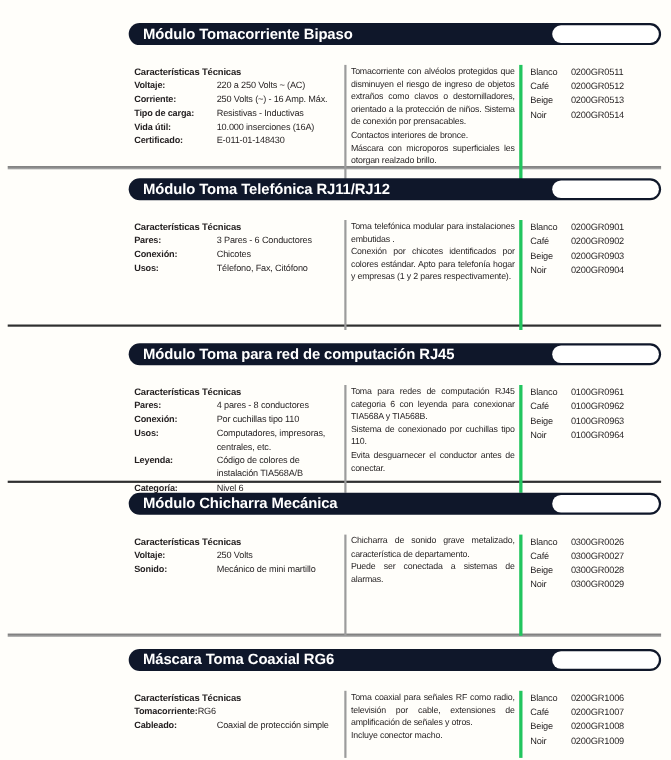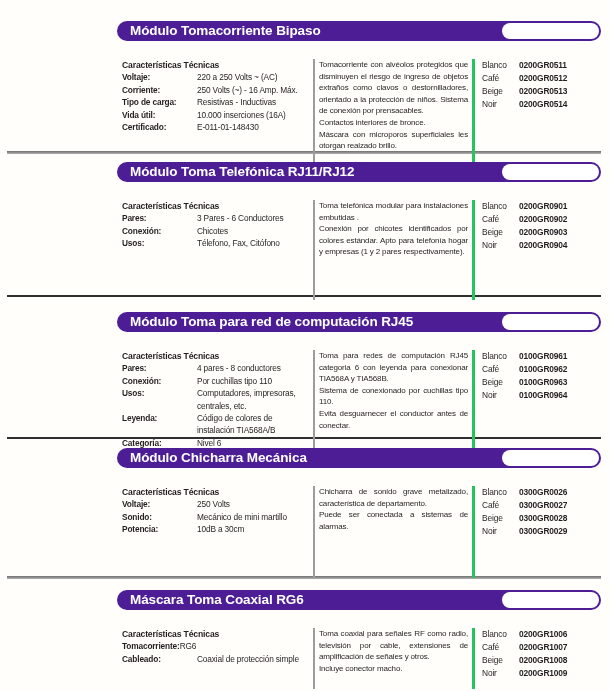--- a/index.html
+++ b/index.html
@@ -24,21 +24,21 @@
   
   .section{position:absolute;left:117px;width:484px;}
   .s1{top:21px;}  .s1 .cols{height:105px;}
   .s2{top:162px;} .s2 .cols{height:100px;}
   .s3{top:312px;} .s3 .cols{height:98px;}
   .s4{top:448px;} .s4 .cols{height:92px;}
   .s5{top:590px;} .s5 .cols{height:61px;}
 
   .header{
     position:relative;height:20px;border-radius:11px;
-    background:#4c1d95;
+    background:#0f172a;
   }
   .header-title{
     display:block;line-height:20px;padding-left:13px;
     font-size:13.5px;font-weight:bold;color:#ffffff;
     letter-spacing:-0.1px;white-space:nowrap;
   }
   .header-window{
     position:absolute;top:2px;bottom:2px;right:2px;width:97px;
     background:#ffffff;border-radius:8px;
   }
@@ -61,21 +61,21 @@
   }
   .description{
     font-size:8px;line-height:11.6px;letter-spacing:-0.15px;
     text-align:justify;white-space:pre-line;
   }
 
   
   .col3{flex:1;padding-left:7px;}
   .code-row{display:flex;font-size:8.4px;line-height:13px;letter-spacing:-0.15px;}
   .code-color{width:37px;flex:none;}
-  .code-value{font-weight:bold;}
+  .code-value{font-weight:normal;}
 </style>
 </head>
 <body>
 
 <div id="page">
   <div class="divider gray sep-1"></div>
   <div class="divider dark sep-2"></div>
   <div class="divider dark sep-3"></div>
   <div class="divider gray sep-4"></div>
 <div class="section s1">
@@ -249,24 +249,20 @@
         <div class="specs-heading">Características Técnicas</div>
         <div class="specs-rows">
             <div class="spec-row">
               <span class="spec-label">Voltaje:</span>
               <span class="spec-value">250 Volts</span>
             </div>
             <div class="spec-row">
               <span class="spec-label">Sonido:</span>
               <span class="spec-value">Mecánico de mini martillo</span>
             </div>
-            <div class="spec-row">
-              <span class="spec-label">Potencia:</span>
-              <span class="spec-value">10dB a 30cm</span>
-            </div>
           </div>
       </div>
       <div class="col2">
         <div class="description">Chicharra de sonido grave metalizado, característica de departamento.
 Puede ser conectada a sistemas de alarmas.</div>
       </div>
       <div class="col3">
           <div class="code-row">
             <span class="code-color">Blanco</span>
             <span class="code-value">0300GR0026</span>

